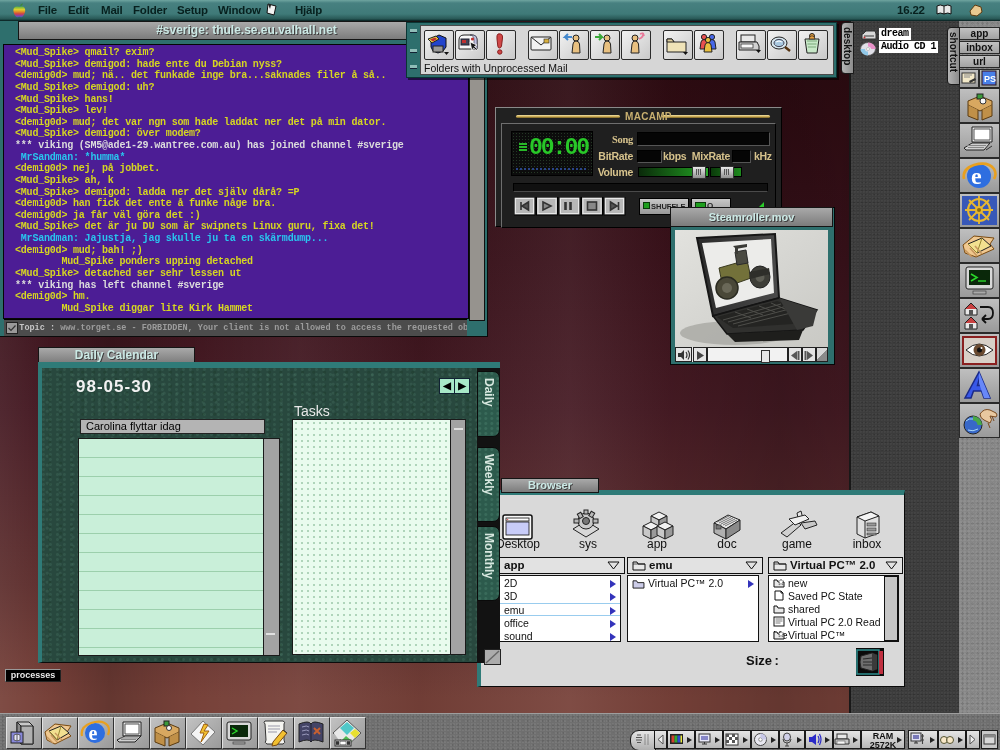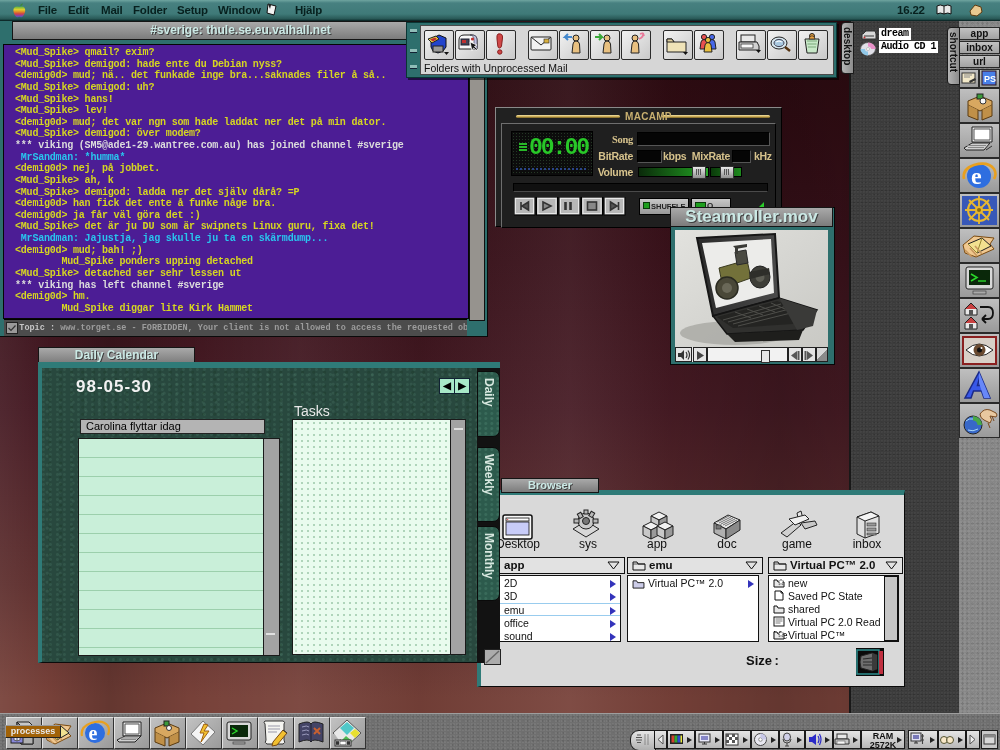--- a/index.html
+++ b/index.html
@@ -16,21 +16,21 @@
  background:linear-gradient(180deg,#6FA5A0 0%,#478080 15%,#3F7A78 70%,#2A5A58 93%,#173F3E 100%);
  border-bottom:1px solid #0E2A2A;}
 .mitem{position:absolute;top:4px;font:bold 11.5px/12px "Liberation Sans",sans-serif;color:#07201E;letter-spacing:-0.2px;}
 
 .ttl{position:absolute;background:linear-gradient(180deg,#A9A9A9,#7C7C7C);
  border:1px solid #151515;color:#CBE9E5;font:bold 13px "Liberation Sans",sans-serif;
  text-align:center;text-shadow:1px 1px 0 #3E3E3E;}
 
 #irc{left:0;top:21px;width:487px;height:315px;z-index:10;background:#2E6F6D;
  border-right:1px solid #0A0A0A;border-bottom:1px solid #0A0A0A;}
-#irctitle{left:12px;top:0px;width:480px;height:17px;line-height:17px;font-size:12px;text-indent:-25px;}
+#irctitle{left:18px;top:0px;width:480px;height:17px;line-height:17px;font-size:12px;text-indent:-25px;}
 #ircbody{left:3px;top:23px;width:464px;height:273px;background:#4c1d95;border:1px solid #060606;}
 #irctext{left:11px;top:2px;width:450px;font:bold 10px "Liberation Mono",monospace;
  letter-spacing:-0.2px;line-height:11.62px;white-space:pre;color:#D6D621;}
 #irctext .c{color:#29C5EE;}
 #irctext .w{color:#DCDCDC;}
 #ircstatus{left:4px;top:298px;width:463px;height:16px;background:#4C4C4C;border-top:1px solid #000;
  font:bold 8.5px "Liberation Mono",monospace;color:#9C9C9C;line-height:16px;white-space:pre;overflow:hidden;}
 #ircstatus b{color:#C6C6C6;}
 #ircscroll{left:469px;top:23px;width:14px;height:275px;background:#96938E;border:1px solid #111;}
 
@@ -45,21 +45,21 @@
 #macamp{left:495px;top:107px;width:285px;height:118px;z-index:12;background:#212121;
  border-top:1px solid #8A8A8A;border-left:1px solid #8A8A8A;border-right:1px solid #000;border-bottom:1px solid #000;}
 .goldbar{position:absolute;top:7px;height:3px;border-radius:2px;
  background:linear-gradient(180deg,#F2E2A8 0%,#C9A952 55%,#6E5A20 100%);}
 #matitle{position:absolute;left:129px;top:3px;font:bold 10px "Liberation Sans",sans-serif;color:#C8B070;letter-spacing:0.3px;}
 #mainner{position:absolute;left:5px;top:15px;width:273px;height:103px;border:1px solid #6E6E6E;border-right-color:#000;border-bottom-color:#000;background:#1F1F1F;}
 .malab{position:absolute;font:bold 10.5px/13px "Liberation Sans",sans-serif;color:#D6C28C;text-align:right;letter-spacing:-0.3px;}
 .mabox{position:absolute;background:#050505;border:1px solid #000;border-bottom-color:#555;border-right-color:#555;}
 
 #qt{left:670px;top:207px;width:163px;height:156px;z-index:14;background:#2E6F6D;border:1px solid #060606;}
-#qttitle{left:-1px;top:-1px;width:161px;height:18px;line-height:18px;font-size:17px;}
+#qttitle{left:-1px;top:-1px;width:161px;height:18px;line-height:18px;font-size:11px;}
 #qtpic{left:4px;top:22px;width:153px;height:117px;background:#DADAD6;overflow:hidden;}
 #qtctl{left:4px;top:139px;width:153px;height:15px;background:#E8E8E8;}
 .qbtn{position:absolute;top:0;height:15px;background:#E4E4E4;border:1px solid #222;box-sizing:border-box;}
 
 #cal{left:38px;top:347px;width:462px;height:316px;z-index:20;}
 #caltitle{left:0px;top:0px;width:155px;height:15px;line-height:15px;font-size:12px;}
 #calbody{left:0px;top:15px;width:437px;height:294px;background:#28483E;border:1px solid #0B0B0B;
  background-image:
   radial-gradient(circle at 20% 30%, rgba(120,190,160,0.12) 0 1px, transparent 2px),
   radial-gradient(circle at 70% 60%, rgba(30,60,45,0.5) 0 1px, transparent 2px),
@@ -106,21 +106,21 @@
 .scbtn{position:absolute;left:0;width:39px;background:linear-gradient(180deg,#C2C2C2,#A2A2A2);
  border:1px solid #2A2A2A;color:#111;font:bold 10px "Liberation Sans",sans-serif;
  text-align:center;}
 .sibtn{position:absolute;background:linear-gradient(180deg,#BFBFBF,#9A9A9A);border:1px solid #2A2A2A;}
 
 #taskbar{left:0;top:713px;width:1000px;height:37px;z-index:25;background:#6F6F6F;
  border-top:1px solid #9E9E9E;
  background-image:radial-gradient(circle at 30% 40%, rgba(255,255,255,0.07) 0 0.8px, transparent 1.2px),
   radial-gradient(circle at 60% 70%, rgba(0,0,0,0.10) 0 0.8px, transparent 1.2px);
  background-size:3px 3px,5px 4px;}
-#proctab{left:5px;top:725px;width:54px;height:11px;z-index:26;background:#a16207;
+#proctab{left:5px;top:669px;width:54px;height:11px;z-index:26;background:#000000;
  border:1px solid #222;border-top-color:#999;border-left-color:#999;
  color:#E8E8E8;font:bold 9px "Liberation Sans",sans-serif;line-height:10px;text-align:center;}
 .taskbtn{position:absolute;top:3px;width:34px;height:30px;background:linear-gradient(135deg,#C2C2C2,#9A9A9A);
  border:1px solid #333;border-top-color:#E2E2E2;border-left-color:#E2E2E2;}
 .csbtn{position:absolute;top:16px;height:19px;background:linear-gradient(180deg,#E6E6E6,#B8B8B8);
  border:1px solid #1A1A1A;box-sizing:border-box;}
 .csarr{position:absolute;right:2px;top:6px;width:0;height:0;border-left:5px solid #222;
  border-top:3.5px solid transparent;border-bottom:3.5px solid transparent;}
 </style>
 </head>

